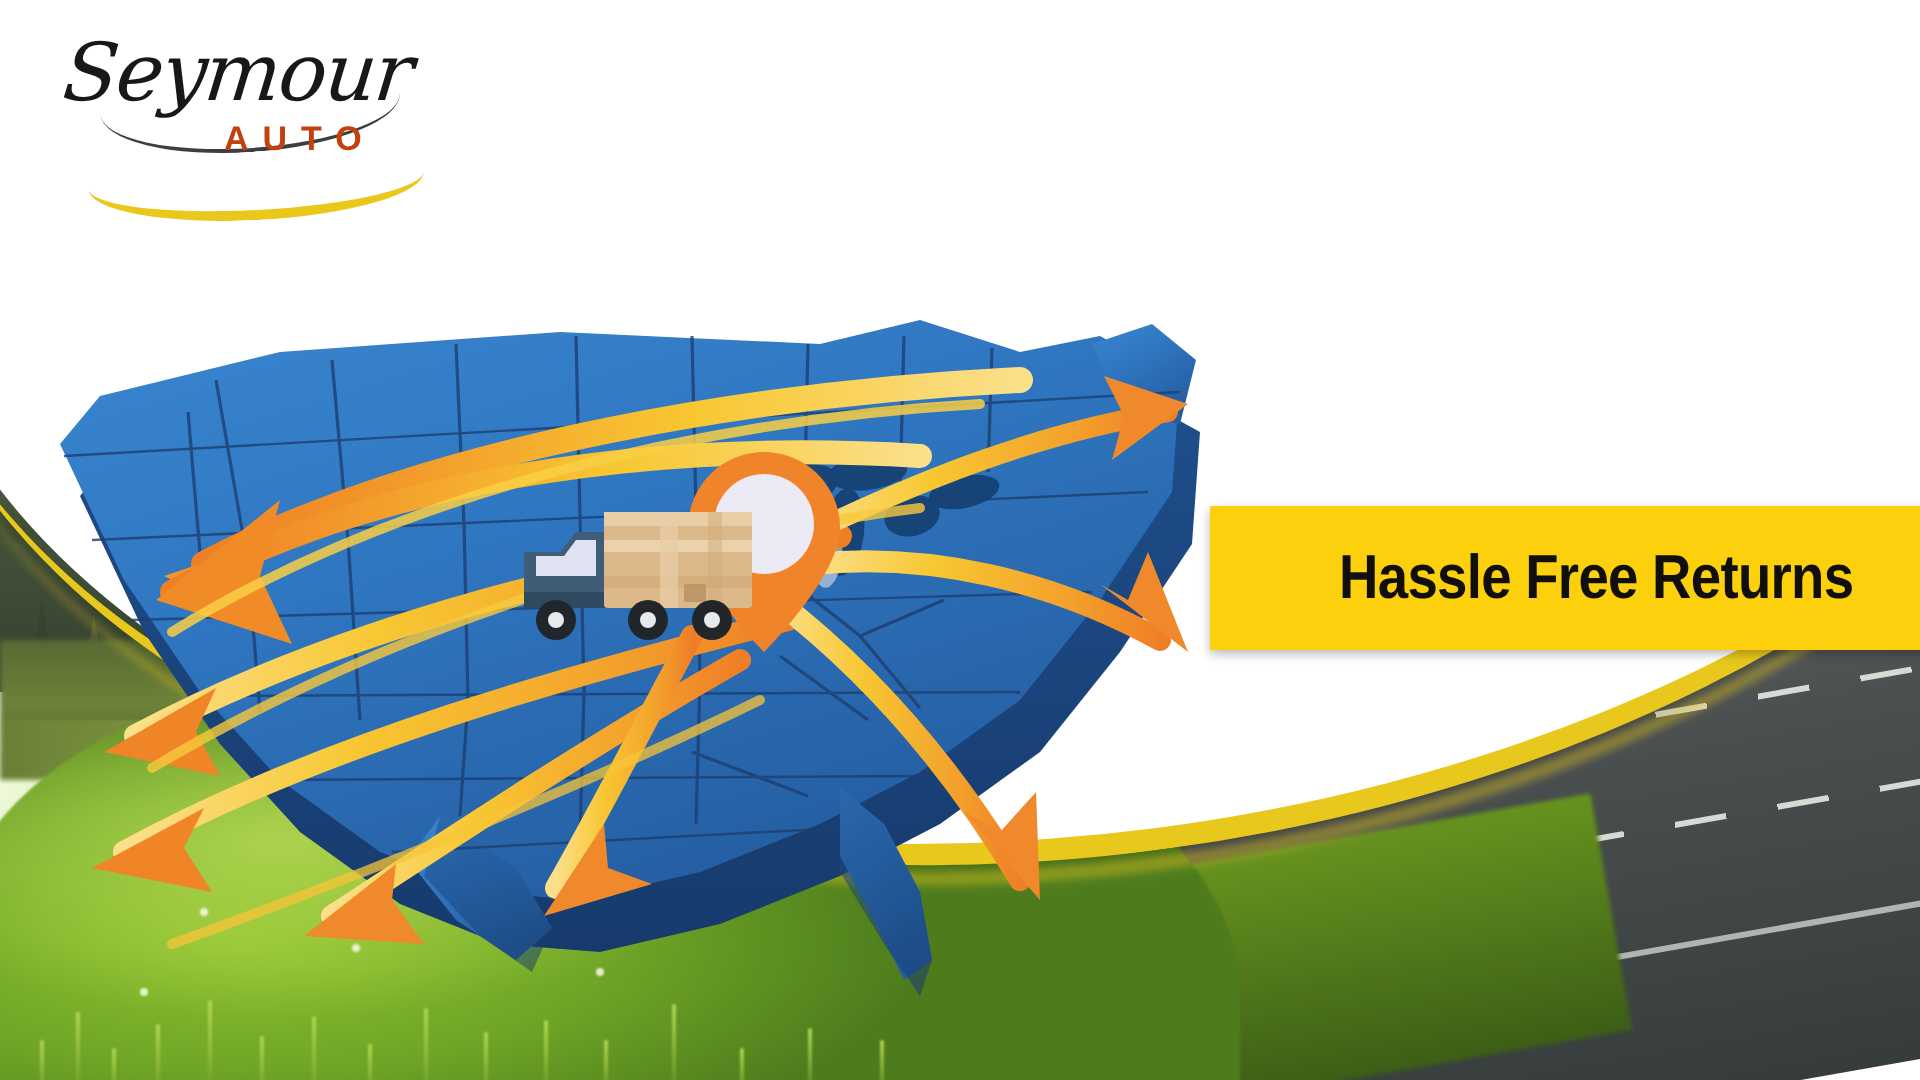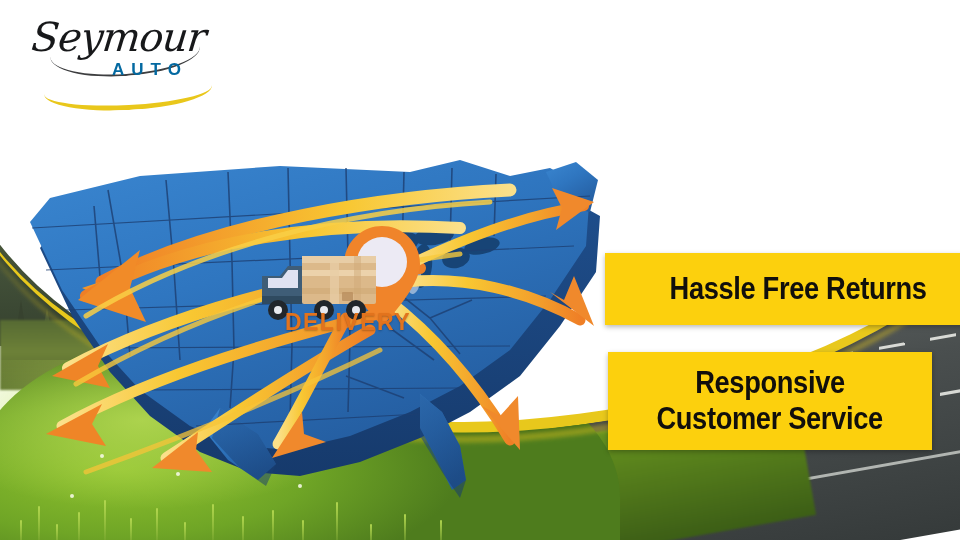--- a/index.html
+++ b/index.html
@@ -172,21 +172,21 @@
     color: #17181a;
     letter-spacing: -1px;
     transform: skewX(-6deg);
     white-space: nowrap;
   }
   .logo-auto {
     position: absolute; left: 86px; top: 48px;
     font-family: "Liberation Sans", sans-serif;
     font-size: 17px; font-weight: 700;
     letter-spacing: 7px;
-    color: #0369a1;
+    color: #c2410c;
   }
   .logo-swoosh {
     position: absolute; left: 18px; top: 58px;
     width: 168px; height: 40px;
     border-bottom: 5px solid #e9c71b;
     border-radius: 50%;
     transform: rotate(-3deg);
   }
   .logo-swoosh2 {
     position: absolute; left: 24px; top: 16px;
@@ -492,27 +492,22 @@
 
       <circle cx="20" cy="60" r="10" fill="#21262b"></circle>
         <circle cx="20" cy="60" r="4" fill="#e7e9ee"></circle>
       <circle cx="66" cy="60" r="10" fill="#21262b"></circle>
         <circle cx="66" cy="60" r="4" fill="#e7e9ee"></circle>
       <circle cx="98" cy="60" r="10" fill="#21262b"></circle>
         <circle cx="98" cy="60" r="4" fill="#e7e9ee"></circle>
     </svg>
 
     <div class="nationwide-text">
-      <div class="l2">DELIVERY</div>
     </div>
   </div>
 
 
   <div class="promo" id="promo-2">
     <div class="promo-line">Hassle Free Returns</div>
   </div>
 
-  <div class="promo" id="promo-3">
-    <div class="promo-line">Responsive</div>
-    <div class="promo-line">Customer Service</div>
-  </div>
 
 </div>
 
 </body></html>

